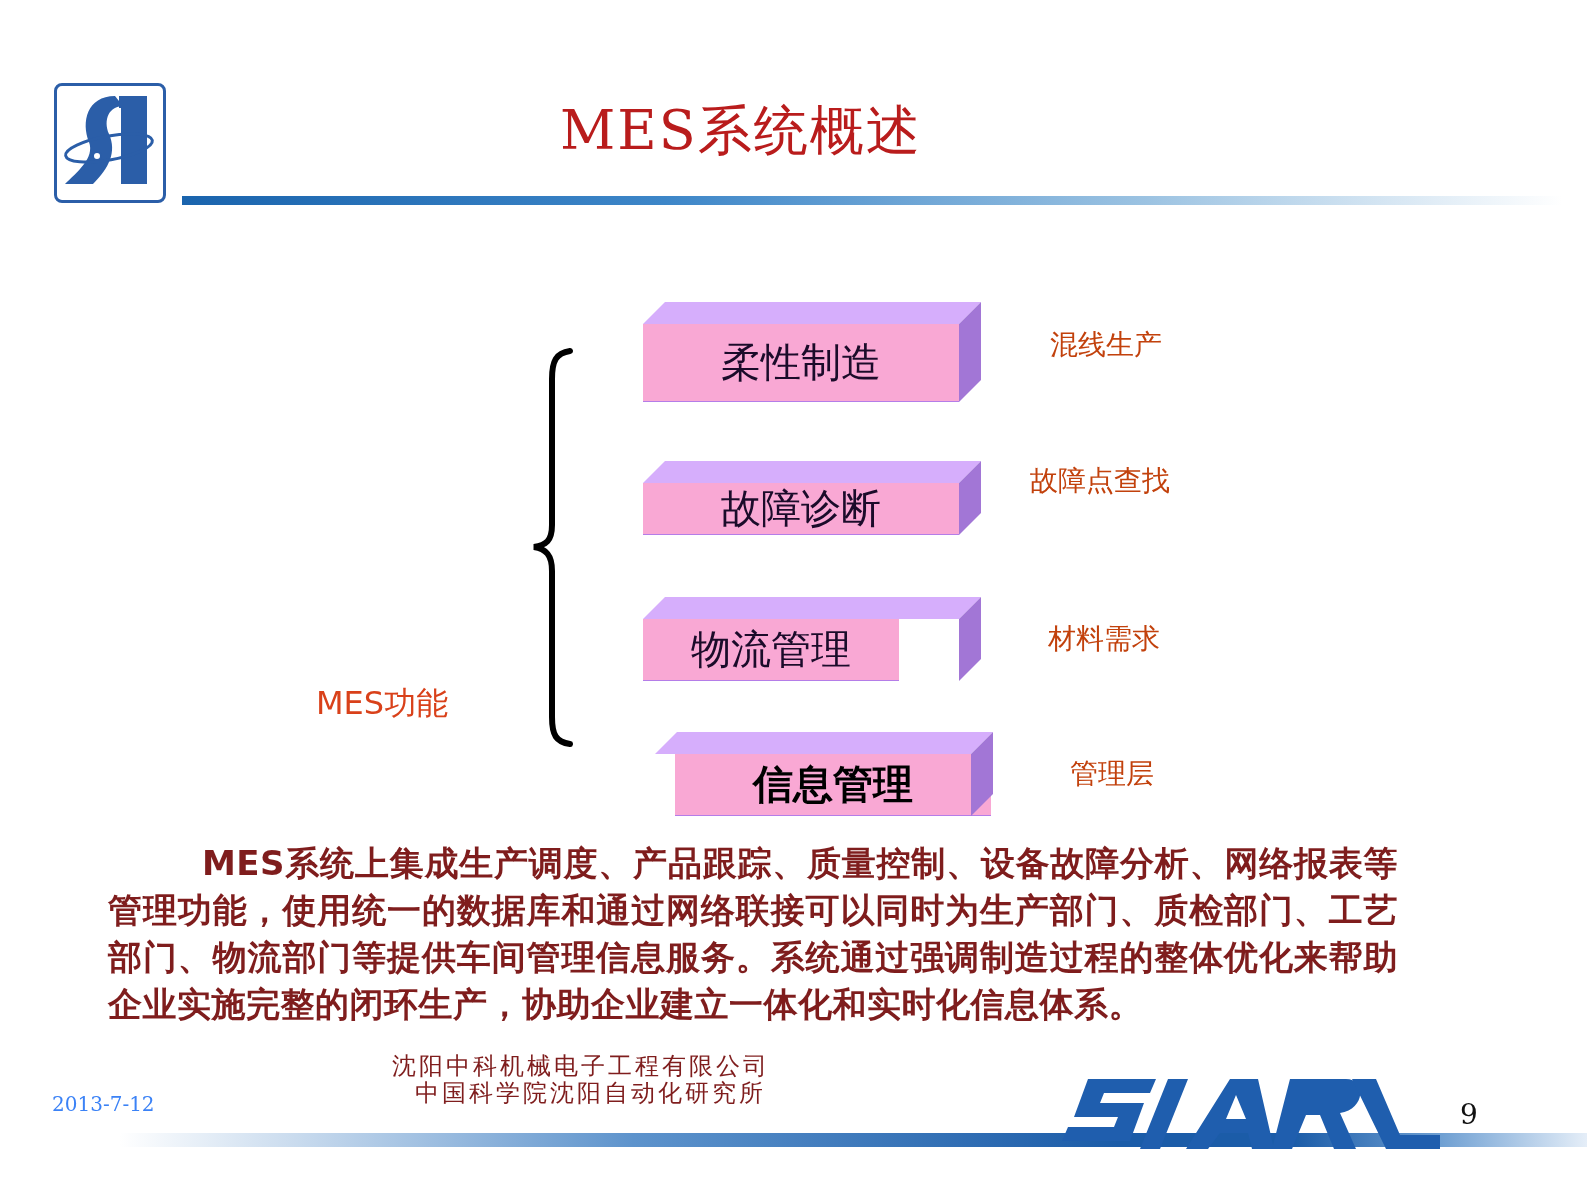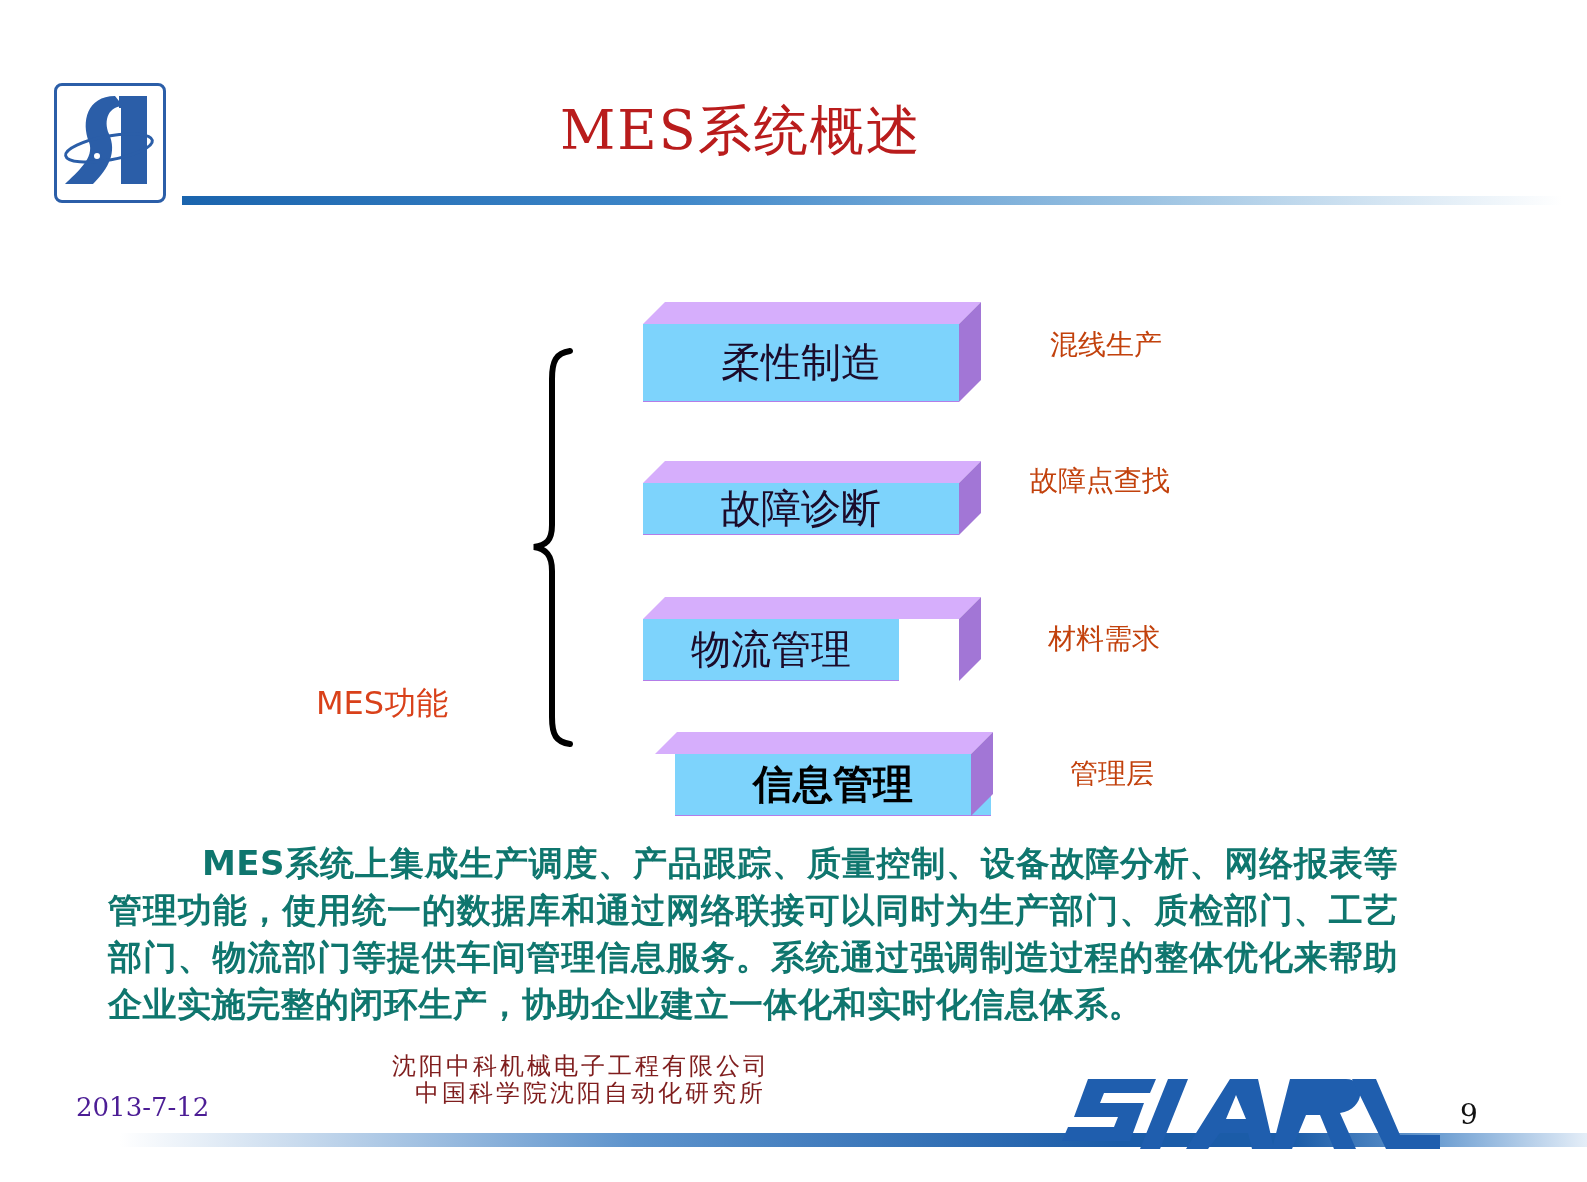--- a/index.html
+++ b/index.html
@@ -25,21 +25,21 @@
       white-space: nowrap;
     }
     .title-rule {
       left: 182px; top: 196px; width: 1380px; height: 9px;
       background: linear-gradient(to right, #1a64ad 0%, #3d86c8 35%, #9cc3e2 70%, #ffffff 100%);
     }
 
     
     .block { position: absolute; }
     .block .face {
-      position: absolute; background: #7dd3fc; box-sizing: border-box;
+      position: absolute; background: #f9a8d4; box-sizing: border-box;
       display: flex; align-items: center; justify-content: center;
       font-family: "DejaVu Serif", serif; font-size: 40px; color: #1b0b2a;
       border-bottom: 1px solid #b47de8;
     }
     .block .top {
       position: absolute; background: #d6aefc;
       clip-path: polygon(22px 0, 100% 0, calc(100% - 22px) 100%, 0 100%);
     }
     .block .side {
       position: absolute; background: #a276d6;
@@ -53,32 +53,32 @@
     }
 
     .mes-func {
       left: 316px; top: 682px; font-size: 32px; color: #d9411a; white-space: nowrap;
     }
     .brace { left: 526px; top: 345px; }
 
     
     .para {
       left: 108px; top: 840px; width: 1290px;
-      font-size: 34px; line-height: 47px; color: #0f766e; font-weight: bold;
+      font-size: 34px; line-height: 47px; color: #7f1d1d; font-weight: bold;
       font-family: "DejaVu Sans", sans-serif; text-align: justify;
       text-indent: 94px; letter-spacing: 0.5px;
     }
 
     
     .footer-bar {
       left: 120px; top: 1133px; width: 1467px; height: 14px;
       background: linear-gradient(to right, #ffffff 0%, #c9dbee 12%, #5d93cc 35%, #1b5ca8 68%, #1b5ca8 80%, #6e9fd2 90%, #e5eef8 100%);
     }
     .date {
-      left: 76px; top: 1092px; font-size: 26px; color: #4c1d95;
+      left: 52px; top: 1092px; font-size: 20px; color: #3b82f6;
       font-family: "DejaVu Serif", serif; white-space: nowrap;
     }
     .org {
       font-size: 24px; color: #7f1d1d; white-space: nowrap;
       font-family: "DejaVu Serif", serif; letter-spacing: 3px;
     }
     .org1 { left: 392px; top: 1050px; }
     .org2 { left: 415px; top: 1077px; }
     .siarl { left: 1060px; top: 1075px; }
     .page-num {

